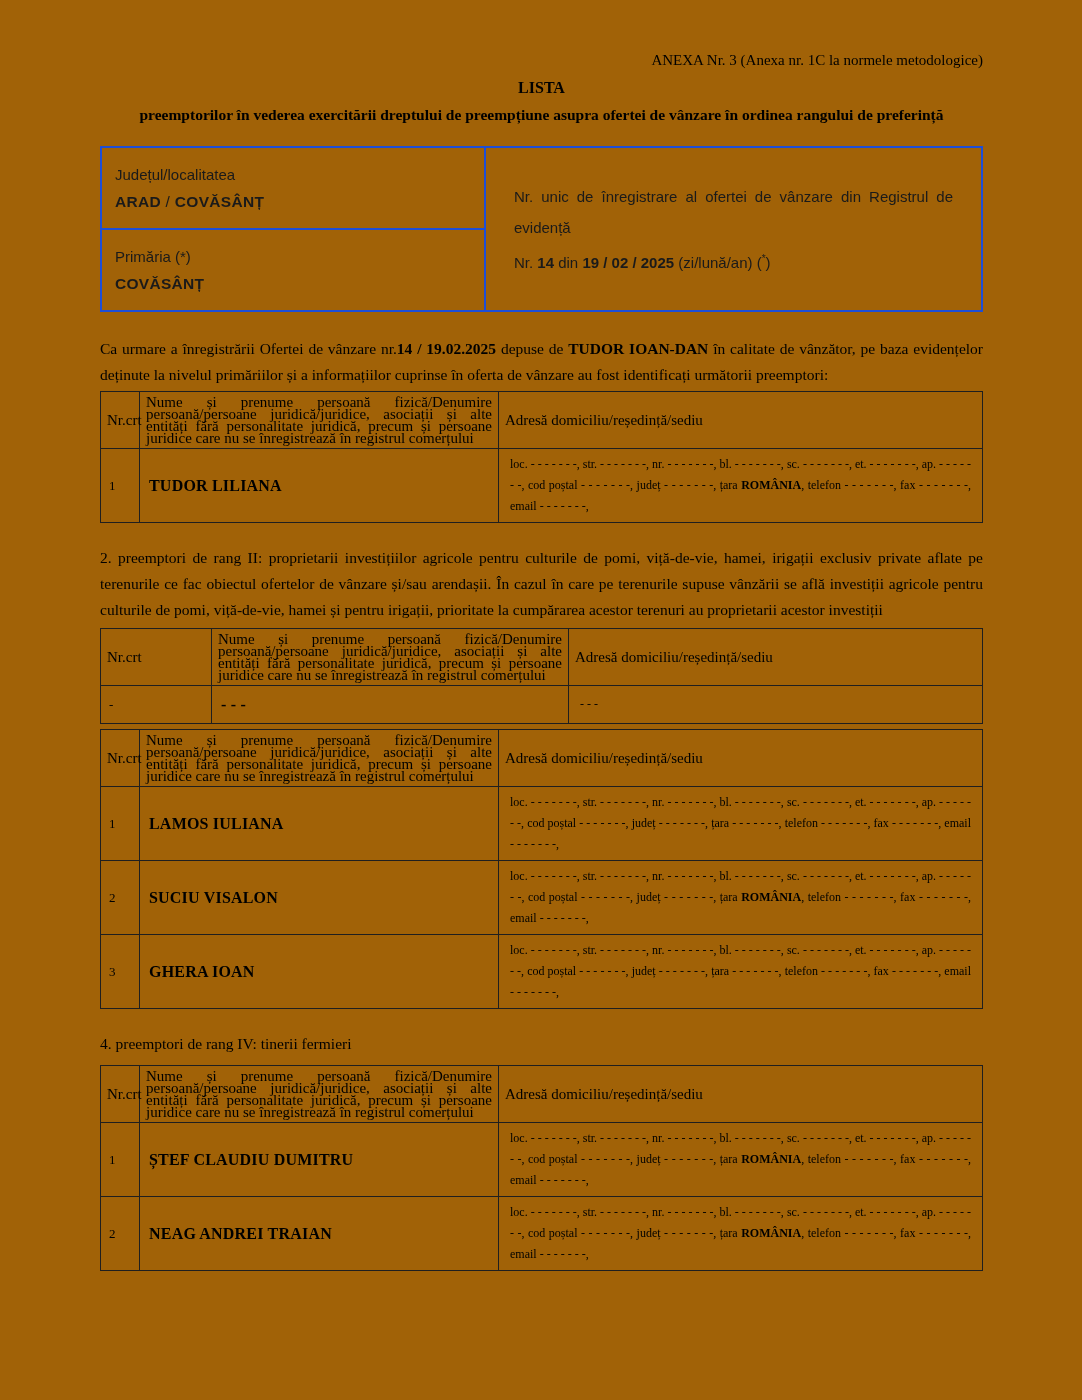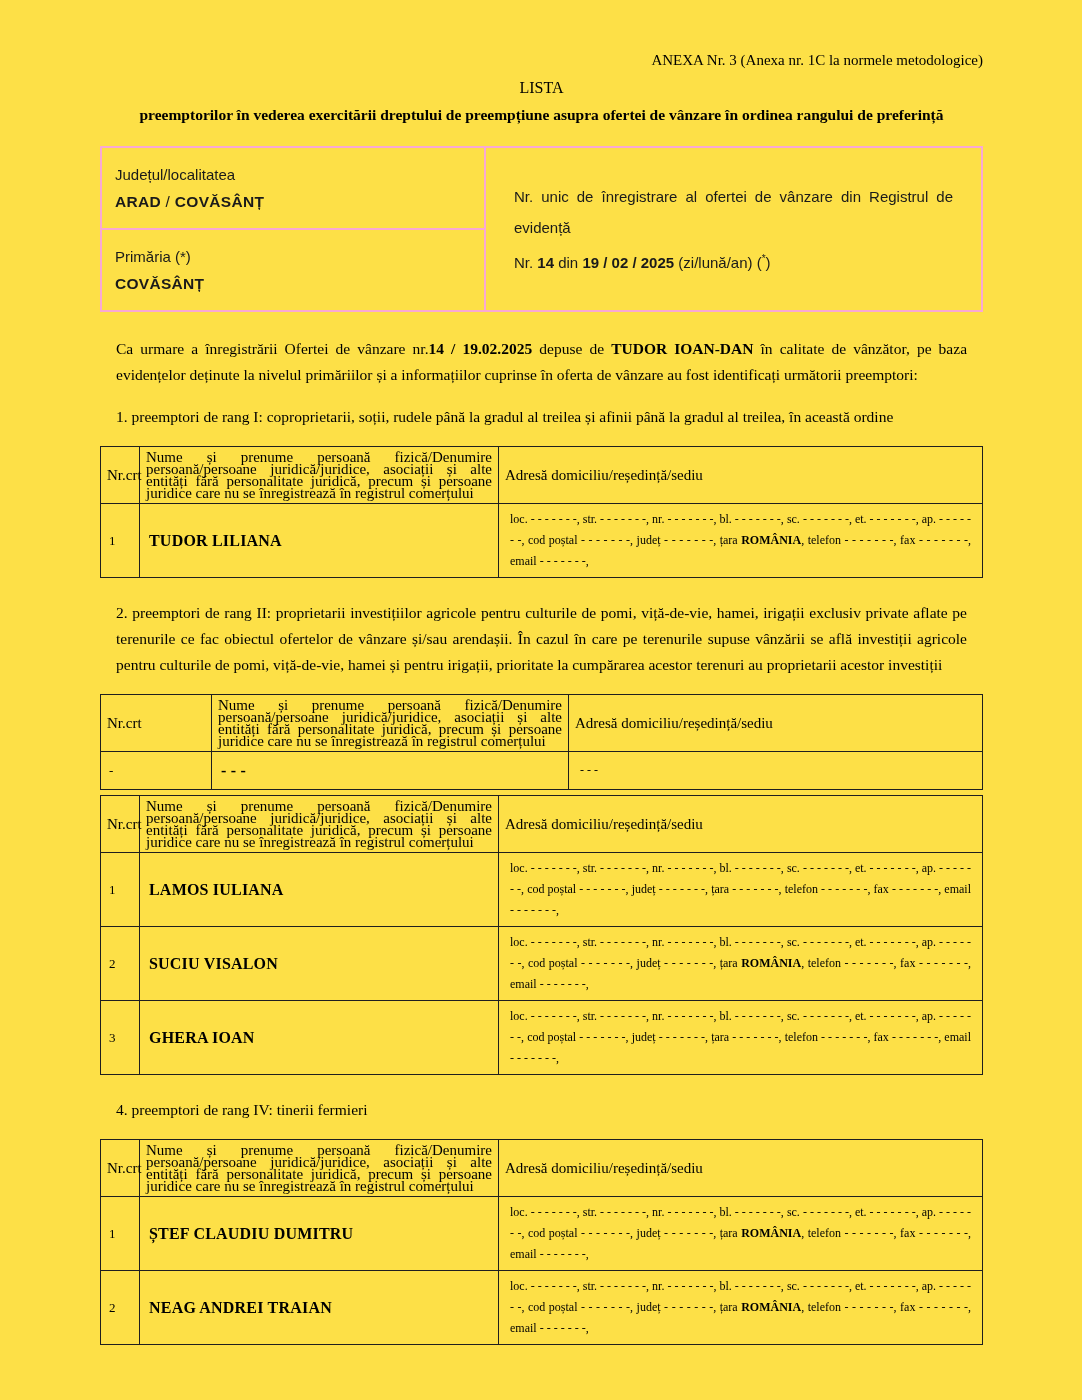--- a/index.html
+++ b/index.html
@@ -1,52 +1,52 @@
 <!DOCTYPE html>
 <html lang="ro"><head>
 <meta charset="utf-8">
 <style>
   html, body { margin:0; padding:0; background:#ffffff; }
   .page {
     position: relative;
     width: 1082px;
     height: 1400px;
-    background: #fde047;
+    background: #a16207;
     box-sizing: border-box;
     padding: 52px 99px 0 100px;
     font-family: "Liberation Serif", "DejaVu Serif", serif;
     color: #000;
     overflow: hidden;
   }
   .right-line { text-align: right; font-size: 15px; line-height: 17px; }
   .regno { margin-top: 30px; }
-  .lista { text-align: center; font-weight: normal; font-size: 16px; margin-top: 10px; }
+  .lista { text-align: center; font-weight: bold; font-size: 16px; margin-top: 10px; }
   .subtitle { text-align: center; font-weight: bold; font-size: 15.5px; line-height: 27px; margin-top: 4px; }
 
   
   table { border-collapse: collapse; width: 100%; table-layout: fixed; }
   .info-table { margin-top: 18px; }
-  .info-table td { border: 2px solid #f9a8d4; vertical-align: middle; margin-left: 25px; }
+  .info-table td { border: 2px solid #1d4ed8; vertical-align: middle; margin-left: 25px; }
   .info-table .left-cell {
     width: 356px; height: 68px; padding: 6px 13px;
     font-family: "Liberation Sans", "DejaVu Sans", sans-serif;
     font-size: 15px; line-height: 27px; color:#1a1a1a;
   }
   .info-table .right-cell {
     padding: 8px 28px; vertical-align: middle;
     font-family: "Liberation Sans", "DejaVu Sans", sans-serif;
     font-size: 15px; line-height: 31px; color:#1a1a1a;
   }
   .info-table .just { text-align: justify; }
   .b { font-weight: bold; }
   .val { font-size: 15.5px; letter-spacing: 0.3px; }
   sup { font-size: 10px; }
 
   
-  .body { font-size: 15.5px; line-height: 26px; text-align: justify; margin: 16px; }
+  .body { font-size: 15.5px; line-height: 26px; text-align: justify; margin: 0; }
   .intro { margin-top: 24px; }
   .mt22 { margin-top: 22px; }
 
   
   .rank { margin-top: 3px; }
   .rank th, .rank td { border: 1.5px solid #1f1f1f; }
   .rank.mt5 { margin-top: 5px; }
   .rank.mt8 { margin-top: 8px; }
   .c-nr-narrow { width: 39px; }
   .c-nr-wide { width: 111px; }
@@ -91,21 +91,20 @@
       <td class="left-cell">
         <div>Primăria (*)</div>
         <div class="val b">COVĂSÂNȚ</div>
       </td>
     </tr>
   </tbody>
     </table>
 
   <p class="body intro"><span>Ca urmare a înregistrării Ofertei de vânzare nr.</span><span class="b">14 / 19.02.2025</span><span> depuse de </span><span class="b">TUDOR IOAN-DAN</span><span> în calitate de vânzător, pe baza evidențelor deținute la nivelul primăriilor și a informațiilor cuprinse în oferta de vânzare au fost identificați următorii preemptori:</span></p>
 
-  <p class="body">1. preemptori de rang I: coproprietarii, soții, rudele până la gradul al treilea și afinii până la gradul al treilea, în această ordine</p>
 
   <table class="rank">
     <colgroup>
         <col class="c-nr-narrow">
         <col class="c-name-narrow">
         <col>
       </colgroup>
     <thead>
       <tr>
         <th>Nr.crt</th>

